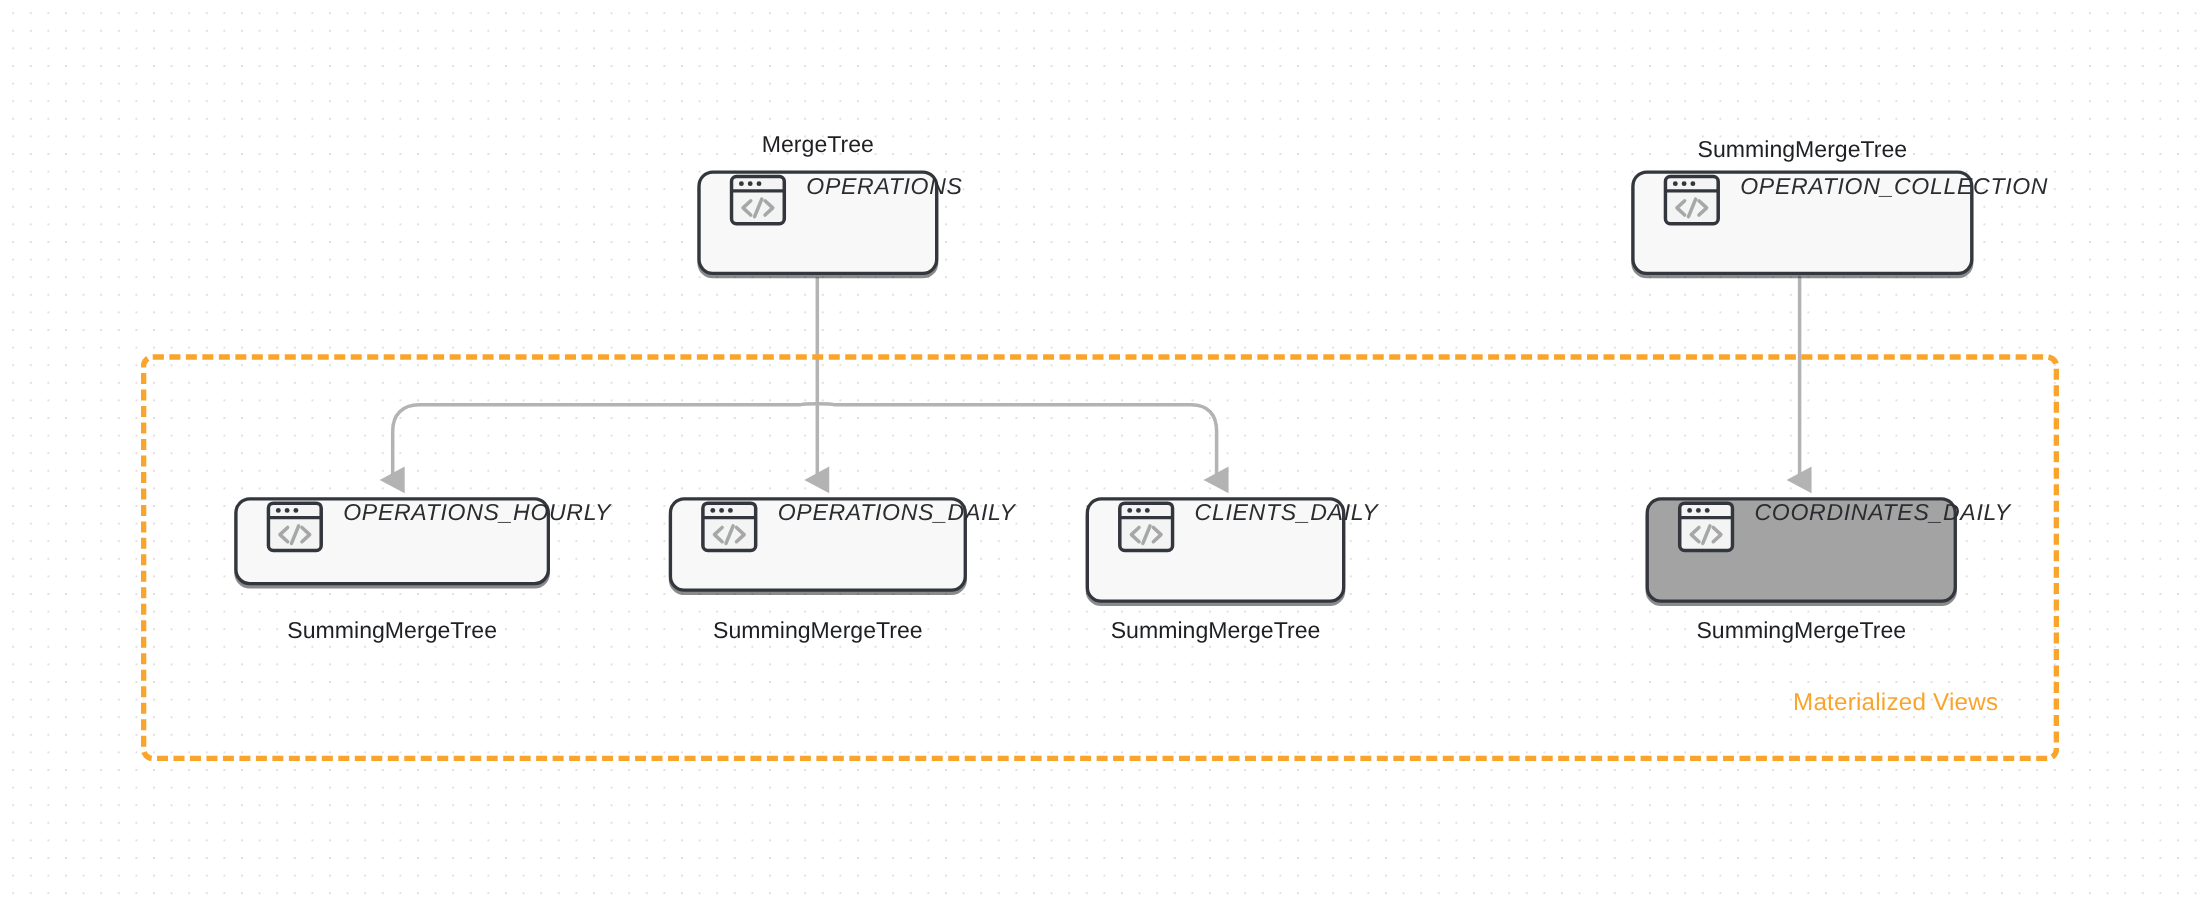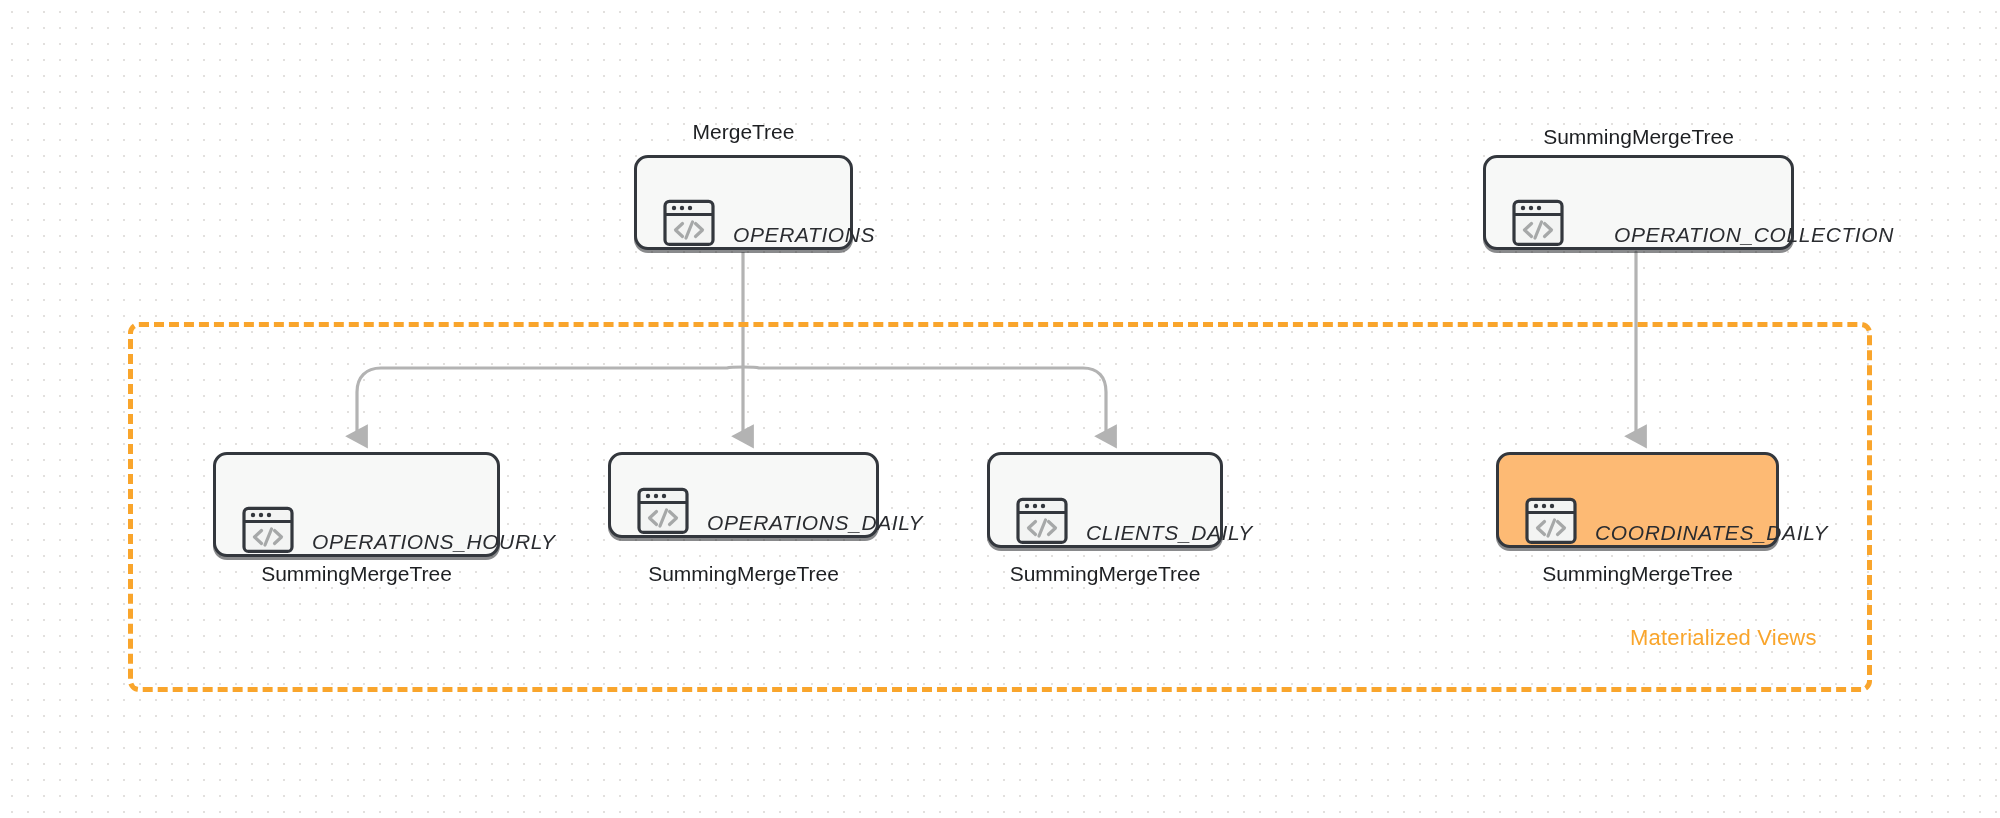--- a/index.html
+++ b/index.html
@@ -49,21 +49,21 @@
   }
 
   
   .node {
     position: absolute;
     box-sizing: border-box;
     background: #f7f8f7;
     border: 3.5px solid #33373d;
     border-radius: 14px;
     display: flex;
-    align-items: flex-end;
+    align-items: flex-start;
     padding-left: 26px;
     box-shadow: 0 3px 0 rgba(40,42,46,0.55);
   }
   .node-icon {
     flex: 0 0 auto;
     width: 52px;
     height: 48px;
     margin-right: 18px;
   }
   .node-label {
@@ -117,35 +117,35 @@
           <circle cx="11" cy="9" r="2.2" fill="#33373d"></circle>
           <circle cx="19" cy="9" r="2.2" fill="#33373d"></circle>
           <circle cx="27" cy="9" r="2.2" fill="#33373d"></circle>
           <path d="M19.5,24.5 L12.5,31 L19.5,37.5" fill="none" stroke="#a6a8a8" stroke-width="3.2" stroke-linecap="round" stroke-linejoin="round"></path>
           <path d="M32.5,24.5 L39.5,31 L32.5,37.5" fill="none" stroke="#a6a8a8" stroke-width="3.2" stroke-linecap="round" stroke-linejoin="round"></path>
           <line x1="29.5" y1="23" x2="23" y2="39" stroke="#a6a8a8" stroke-width="3.2" stroke-linecap="round"></line>
         </svg></span>
       <span class="node-label">OPERATIONS</span>
     </div>
     <div class="engine-caption" style="left: 634px; top: 120px; width: 219px; color: rgb(29, 31, 34);">MergeTree</div>
-    <div class="node" style="left: 1483px; top: 155px; width: 311px; height: 95px; background: rgb(247, 248, 247); border-color: rgb(51, 55, 61); gap: 32px;">
+    <div class="node" style="left: 1483px; top: 155px; width: 311px; height: 95px; background: rgb(247, 248, 247); border-color: rgb(51, 55, 61);">
       <span class="node-icon"><svg viewBox="0 0 52 48" xmlns="http://www.w3.org/2000/svg" width="52" height="48">
           <rect x="2" y="2.4" width="48" height="43" rx="4.5" ry="4.5" fill="#f3f4f3" stroke="#33373d" stroke-width="3.2"></rect>
           <line x1="2" y1="15.5" x2="50" y2="15.5" stroke="#33373d" stroke-width="3"></line>
           <circle cx="11" cy="9" r="2.2" fill="#33373d"></circle>
           <circle cx="19" cy="9" r="2.2" fill="#33373d"></circle>
           <circle cx="27" cy="9" r="2.2" fill="#33373d"></circle>
           <path d="M19.5,24.5 L12.5,31 L19.5,37.5" fill="none" stroke="#a6a8a8" stroke-width="3.2" stroke-linecap="round" stroke-linejoin="round"></path>
           <path d="M32.5,24.5 L39.5,31 L32.5,37.5" fill="none" stroke="#a6a8a8" stroke-width="3.2" stroke-linecap="round" stroke-linejoin="round"></path>
           <line x1="29.5" y1="23" x2="23" y2="39" stroke="#a6a8a8" stroke-width="3.2" stroke-linecap="round"></line>
         </svg></span>
       <span class="node-label">OPERATION_COLLECTION</span>
     </div>
     <div class="engine-caption" style="left: 1483px; top: 125px; width: 311px; color: rgb(29, 31, 34);">SummingMergeTree</div>
-    <div class="node" style="left: 213px; top: 452px; width: 287px; height: 105px; background: rgb(247, 248, 247); border-color: rgb(51, 55, 61);">
+    <div class="node" style="left: 213px; top: 452px; width: 287px; height: 80px; background: rgb(247, 248, 247); border-color: rgb(51, 55, 61);">
       <span class="node-icon"><svg viewBox="0 0 52 48" xmlns="http://www.w3.org/2000/svg" width="52" height="48">
           <rect x="2" y="2.4" width="48" height="43" rx="4.5" ry="4.5" fill="#f3f4f3" stroke="#33373d" stroke-width="3.2"></rect>
           <line x1="2" y1="15.5" x2="50" y2="15.5" stroke="#33373d" stroke-width="3"></line>
           <circle cx="11" cy="9" r="2.2" fill="#33373d"></circle>
           <circle cx="19" cy="9" r="2.2" fill="#33373d"></circle>
           <circle cx="27" cy="9" r="2.2" fill="#33373d"></circle>
           <path d="M19.5,24.5 L12.5,31 L19.5,37.5" fill="none" stroke="#a6a8a8" stroke-width="3.2" stroke-linecap="round" stroke-linejoin="round"></path>
           <path d="M32.5,24.5 L39.5,31 L32.5,37.5" fill="none" stroke="#a6a8a8" stroke-width="3.2" stroke-linecap="round" stroke-linejoin="round"></path>
           <line x1="29.5" y1="23" x2="23" y2="39" stroke="#a6a8a8" stroke-width="3.2" stroke-linecap="round"></line>
         </svg></span>
@@ -173,21 +173,21 @@
           <circle cx="11" cy="9" r="2.2" fill="#33373d"></circle>
           <circle cx="19" cy="9" r="2.2" fill="#33373d"></circle>
           <circle cx="27" cy="9" r="2.2" fill="#33373d"></circle>
           <path d="M19.5,24.5 L12.5,31 L19.5,37.5" fill="none" stroke="#a6a8a8" stroke-width="3.2" stroke-linecap="round" stroke-linejoin="round"></path>
           <path d="M32.5,24.5 L39.5,31 L32.5,37.5" fill="none" stroke="#a6a8a8" stroke-width="3.2" stroke-linecap="round" stroke-linejoin="round"></path>
           <line x1="29.5" y1="23" x2="23" y2="39" stroke="#a6a8a8" stroke-width="3.2" stroke-linecap="round"></line>
         </svg></span>
       <span class="node-label">CLIENTS_DAILY</span>
     </div>
     <div class="engine-caption" style="left: 987px; top: 562px; width: 236px; color: rgb(29, 31, 34);">SummingMergeTree</div>
-    <div class="node" style="left: 1496px; top: 452px; width: 283px; height: 96px; background: #fdba74; border-color: rgb(51, 55, 61);">
+    <div class="node" style="left: 1496px; top: 452px; width: 283px; height: 96px; background: #a3a3a3; border-color: rgb(51, 55, 61);">
       <span class="node-icon"><svg viewBox="0 0 52 48" xmlns="http://www.w3.org/2000/svg" width="52" height="48">
           <rect x="2" y="2.4" width="48" height="43" rx="4.5" ry="4.5" fill="#f3f4f3" stroke="#33373d" stroke-width="3.2"></rect>
           <line x1="2" y1="15.5" x2="50" y2="15.5" stroke="#33373d" stroke-width="3"></line>
           <circle cx="11" cy="9" r="2.2" fill="#33373d"></circle>
           <circle cx="19" cy="9" r="2.2" fill="#33373d"></circle>
           <circle cx="27" cy="9" r="2.2" fill="#33373d"></circle>
           <path d="M19.5,24.5 L12.5,31 L19.5,37.5" fill="none" stroke="#a6a8a8" stroke-width="3.2" stroke-linecap="round" stroke-linejoin="round"></path>
           <path d="M32.5,24.5 L39.5,31 L32.5,37.5" fill="none" stroke="#a6a8a8" stroke-width="3.2" stroke-linecap="round" stroke-linejoin="round"></path>
           <line x1="29.5" y1="23" x2="23" y2="39" stroke="#a6a8a8" stroke-width="3.2" stroke-linecap="round"></line>
         </svg></span>

